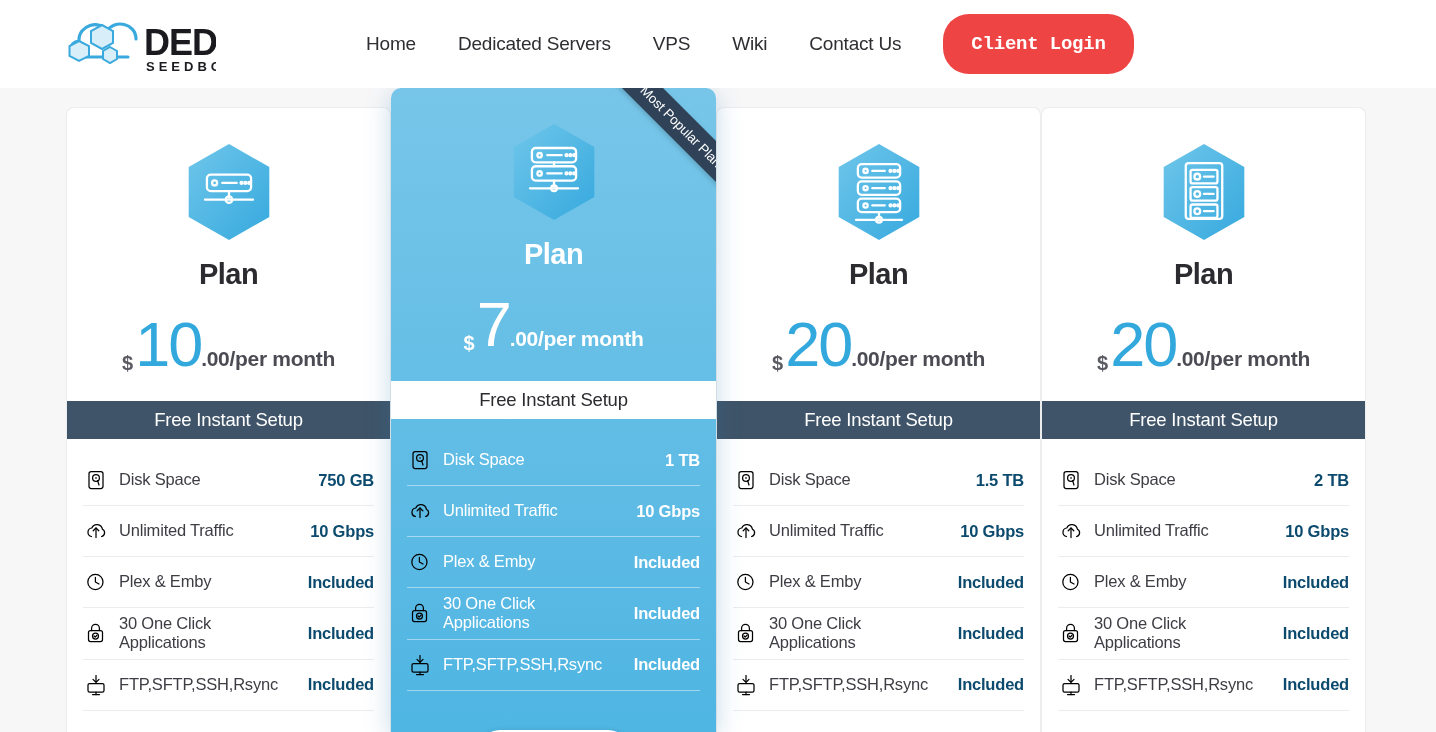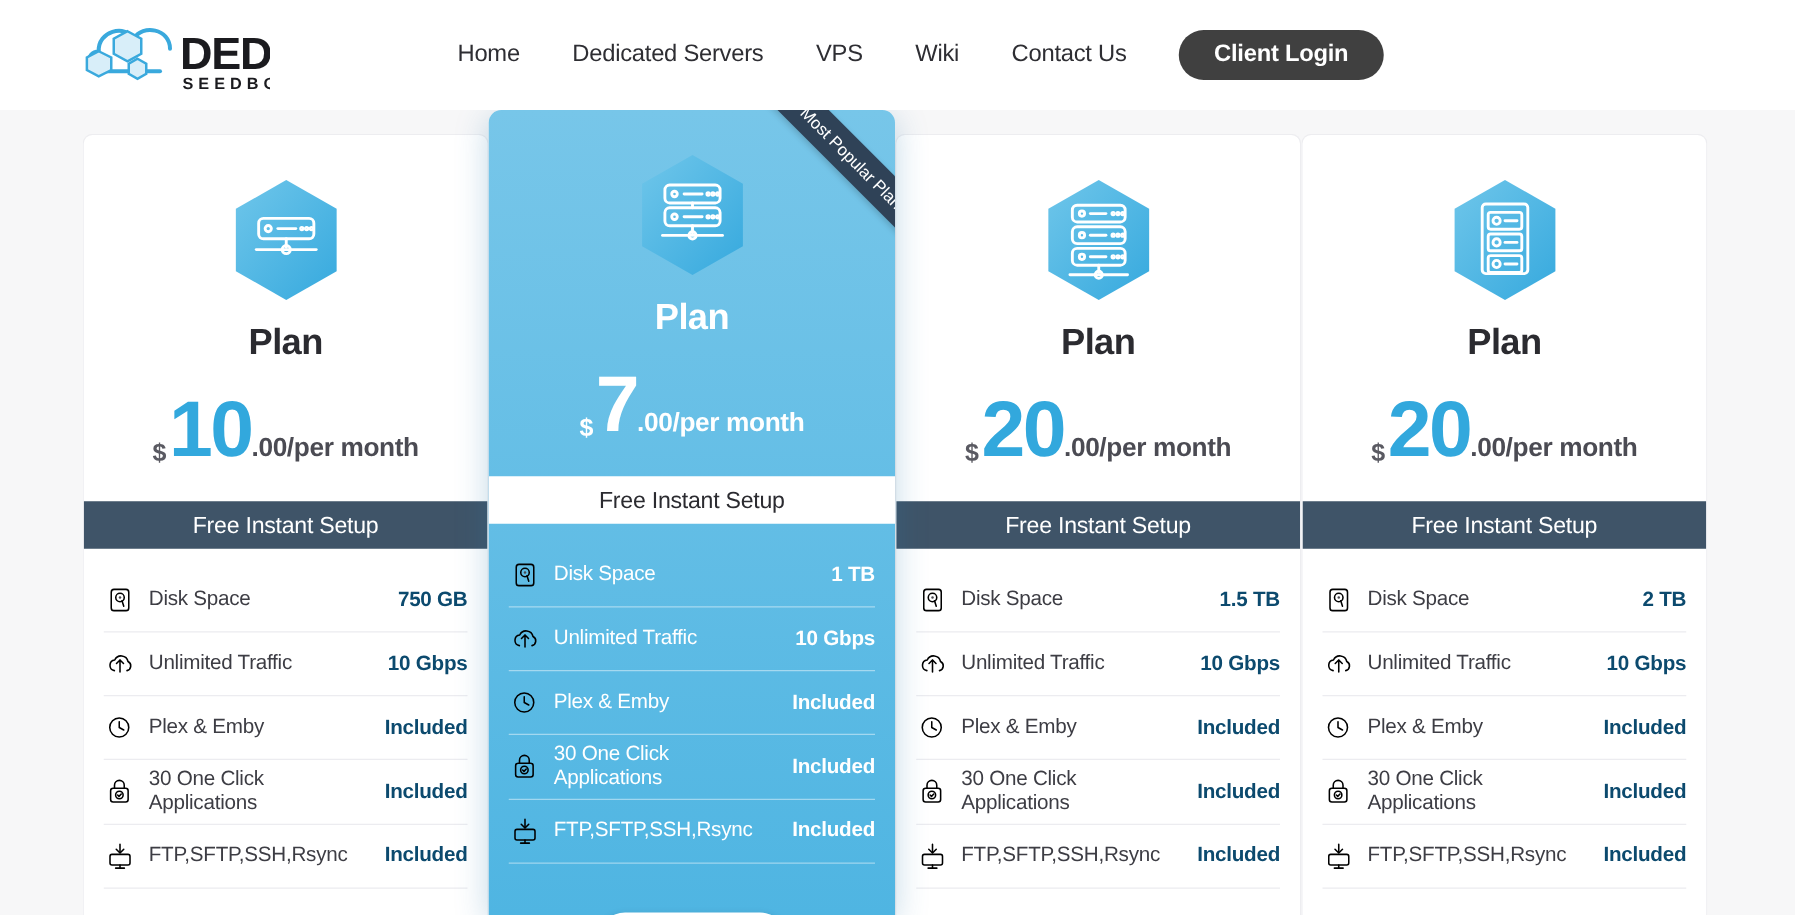--- a/index.html
+++ b/index.html
@@ -39,32 +39,32 @@
   }
   .nav-link {
     font-size: 19px;
     color: #2e2e33;
     letter-spacing: -0.2px;
     text-decoration: none;
     white-space: nowrap;
     cursor: pointer;
   }
   .login-btn {
-    background: #404040;
+    background: #ef4444;
     color: #ffffff;
     font-size: 19px;
     font-weight: bold;
     letter-spacing: -0.2px;
     border: none;
     border-radius: 26px;
-    height: 40px;
+    height: 60px;
     padding: 0 28px;
     cursor: pointer;
     white-space: nowrap;
-    font-family: Liberation Sans, sans-serif;
+    font-family: Liberation Mono, monospace;
   }
 
   
   .pricing-row {
     display: flex;
     padding: 19px 66px 0 66px;
     align-items: flex-start;
     height: 644px;
   }
   .plan-card {
@@ -141,21 +141,21 @@
   .cur {
     font-size: 20px;
     font-weight: bold;
     color: #5a5a62;
     align-self: flex-end;
     margin-bottom: 10px;
     margin-right: 2px;
   }
   .amount {
     font-size: 63px;
-    font-weight: bold;
+    font-weight: normal;
     color: #32a8dd;
     line-height: 1;
     letter-spacing: -2px;
   }
   .cents {
     font-size: 21px;
     font-weight: bold;
     color: #4b4b53;
     letter-spacing: -0.3px;
   }

